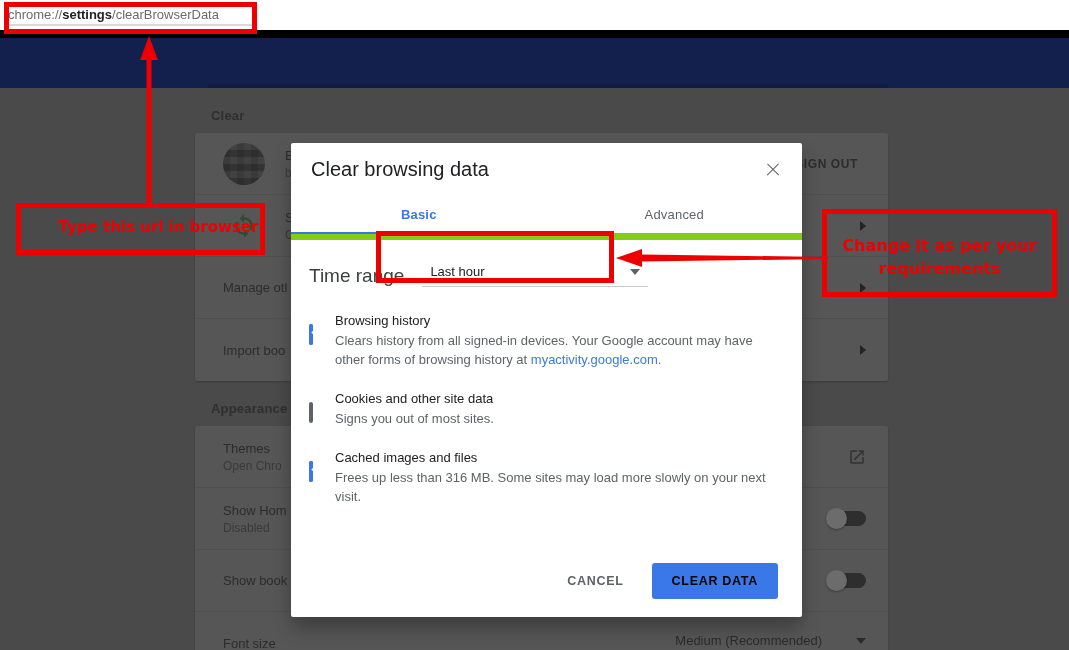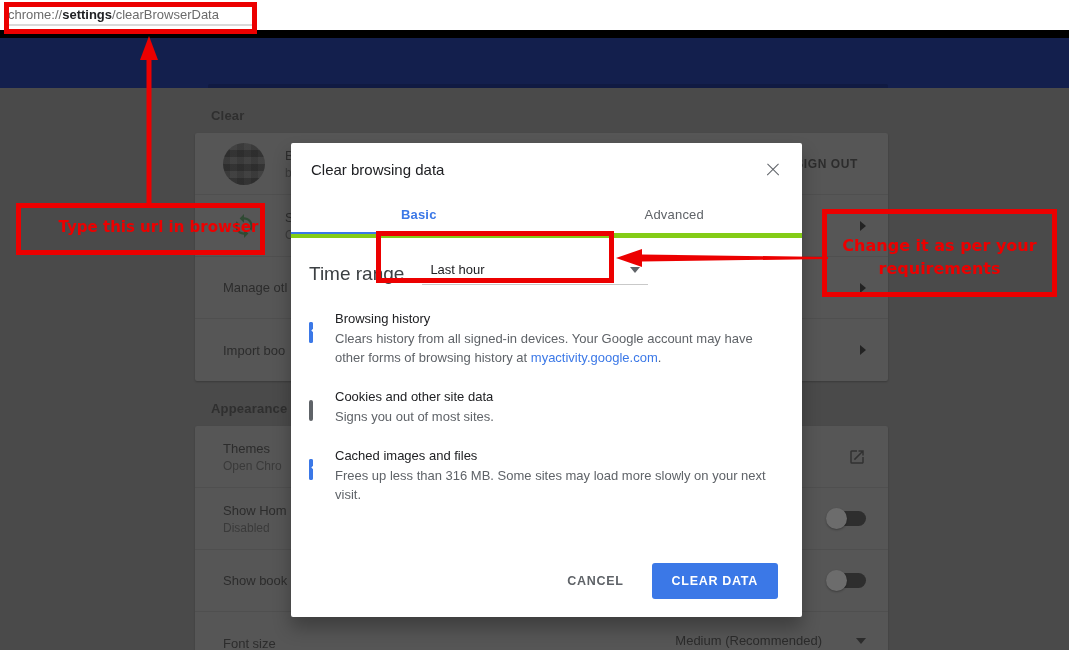--- a/index.html
+++ b/index.html
@@ -121,32 +121,32 @@
   #modal{
     position:absolute;left:291px;top:143px;width:511px;height:474px;
     background:#ffffff;border-radius:2px;
     box-shadow:0 11px 18px rgba(0,0,0,.28);
     overflow:hidden;
   }
   #modal-title-row{
     height:52px;display:flex;align-items:center;justify-content:space-between;
     padding:0 18px 0 20px;
   }
-  #modal-title{font-size:15px;color:#202124;}
+  #modal-title{font-size:20px;color:#202124;}
   #modal-close{
     width:22px;height:22px;position:relative;cursor:pointer;
   }
   #modal-close::before,#modal-close::after{
     content:"";position:absolute;left:3px;top:10.5px;width:16px;height:1.4px;background:#5f6368;
   }
   #modal-close::before{transform:rotate(45deg);}
   #modal-close::after{transform:rotate(-45deg);}
 
   #tabs{
-    display:flex;height:38px;border-bottom:5px solid #84cc16;position:relative;
+    display:flex;height:38px;border-bottom:7px solid #84cc16;position:relative;
   }
   .tab{
     flex:1;display:flex;align-items:center;justify-content:center;
     font-size:13px;font-weight:bold;letter-spacing:.2px;cursor:pointer;
   }
   .tab.active{color:#3b78e7;}
   .tab.inactive{color:#5f6368;font-weight:normal;}
   #tab-indicator{
     position:absolute;left:0;bottom:-1px;width:50%;height:2.5px;background:#3b78e7;
   }
@@ -186,21 +186,21 @@
     position:absolute;left:0;bottom:0;width:511px;height:72px;
     display:flex;align-items:center;justify-content:flex-end;gap:22px;
     padding-right:24px;box-sizing:border-box;padding-left:36px;
   }
   #cancel-button{
     font-size:12.5px;font-weight:bold;color:#5f6368;letter-spacing:.7px;
     background:none;border:none;cursor:pointer;padding:10px 6px;
     font-family:inherit;
   }
   #clear-button{
-    font-size:12.5px;font-weight:bold;color:#ffffff;letter-spacing:.7px;
+    font-size:12.5px;font-weight:bold;color:#000000;letter-spacing:.7px;
     background:#3b78e7;border:none;border-radius:3px;cursor:pointer;
     padding:11px 20px;font-family:inherit;
   }
 
   
   .anno-box{
     position:absolute;border:5px solid #ec0000;box-sizing:border-box;
   }
   .anno-text{
     position:absolute;color:#ec0000;font-weight:bold;text-align:center;

